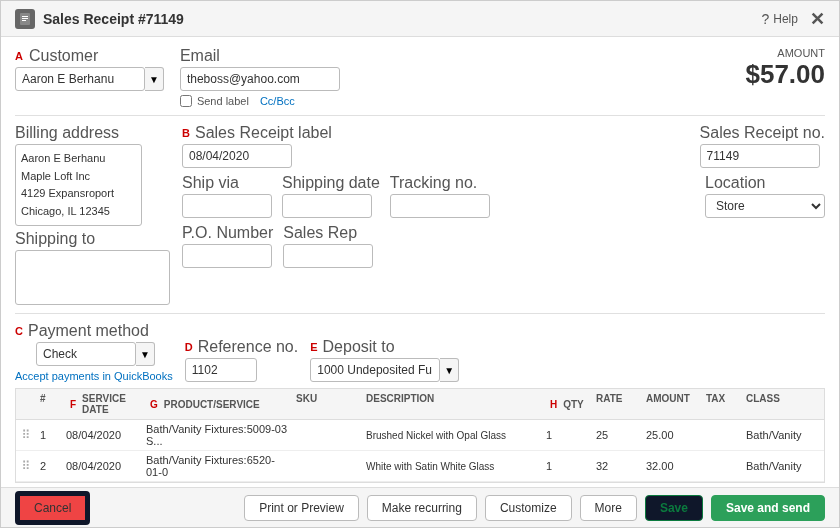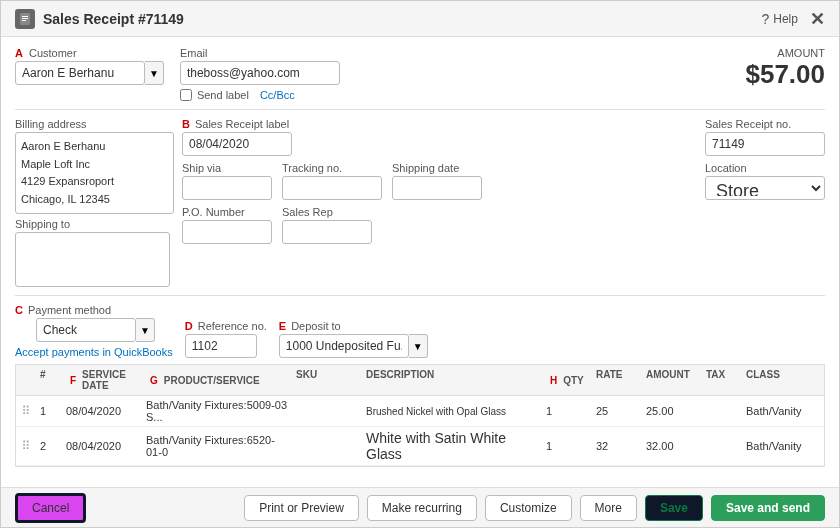--- a/index.html
+++ b/index.html
@@ -76,21 +76,21 @@
       align-items: flex-start;
       gap: 16px;
       margin-bottom: 6px;
     }
     .field-group {
       display: flex;
       flex-direction: column;
       gap: 2px;
     }
     .field-label {
-      font-size: 11px;
+      font-size: 16px;
       color: #555;
     }
     .amount-display {
       margin-left: auto;
       text-align: right;
     }
     .amount-label {
       font-size: 11px;
       color: #555;
     }
@@ -105,21 +105,21 @@
       padding: 3px 6px;
       font-size: 12px;
       height: 24px;
       color: #333;
       background: #fff;
     }
     select {
       border: 1px solid #bbb;
       border-radius: 3px;
       padding: 3px 6px;
-      font-size: 18px;
+      font-size: 12px;
       height: 24px;
       color: #333;
       background: #fff;
     }
     .customer-select {
       width: 130px;
     }
     .email-input {
       width: 160px;
     }
@@ -146,21 +146,21 @@
       border-top: 1px solid #e0e0e0;
       margin: 8px 0;
     }
     
     .mid-section {
       display: flex;
       gap: 12px;
       margin-bottom: 8px;
     }
     .billing-box {
-      width: 159px;
+      width: 127px;
       justify-content: flex-end;
     }
     .billing-content {
       border: 1px solid #bbb;
       border-radius: 3px;
       padding: 5px;
       font-size: 11px;
       color: #333;
       min-height: 70px;
       line-height: 1.6;
@@ -263,23 +263,23 @@
     .btn {
       padding: 5px 14px;
       border-radius: 4px;
       font-size: 12px;
       cursor: pointer;
       border: 1px solid #bbb;
       background: #fff;
       color: #333;
     }
     .btn-cancel {
-      background: #d946ef;
-      color: #333;
-      border: 3px solid #0f172a;
+      background: #ef4444;
+      color: #333;
+      border: 5px solid #0f172a;
     }
     .btn-save {
       background: #0f172a;
       border: 1px solid #0b7a3e;
       color: #0b7a3e;
       font-weight: bold;
     }
     .btn-save-send {
       background: #2ca05a;
       color: #fff;
@@ -384,26 +384,26 @@
             <input type="text" style="width: 120px;" value="71149">
           </div>
         </div>
 
         <div class="fields-row">
           <div class="field-group">
             <span class="field-label">Ship via</span>
             <input type="text" style="width: 90px;">
           </div>
           <div class="field-group">
+            <span class="field-label">Shipping date</span>
+            <input type="text" style="width: 90px;">
+          </div>
+          <div class="field-group">
             <span class="field-label">Tracking no.</span>
             <input type="text" style="width: 100px;">
-          </div>
-          <div class="field-group">
-            <span class="field-label">Shipping date</span>
-            <input type="text" style="width: 90px;">
           </div>
           <div class="field-group" style="margin-left:auto;">
             <span class="field-label">Location</span>
             <div style="display:flex; align-items:center;">
               <select style="width:120px;">
                 <option>Store</option>
               </select>
             </div>
           </div>
         </div>
@@ -493,21 +493,21 @@
         <span></span>
         <span>Bath/Vanity</span>
       </div>
 
       <div class="table-row-data">
         <span class="drag-handle">⠿</span>
         <span>2</span>
         <span>08/04/2020</span>
         <span>Bath/Vanity Fixtures:6520-01-0</span>
         <span></span>
-        <span style="font-size:14px;">White with Satin White Glass</span>
+        <span style="font-size:10px;">White with Satin White Glass</span>
         <span>1</span>
         <span>32</span>
         <span>32.00</span>
         <span></span>
         <span>Bath/Vanity</span>
       </div>
     </div>
 
   </div>
 

